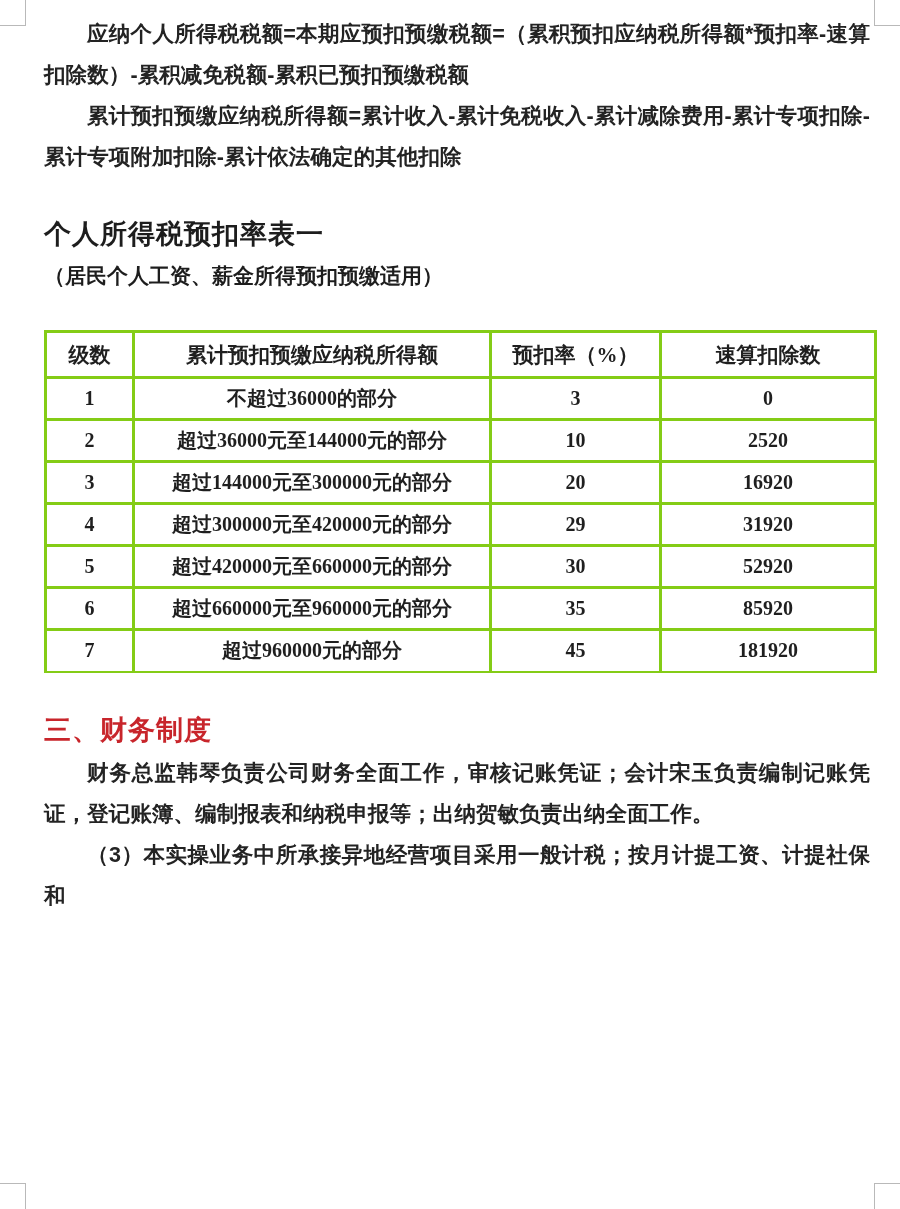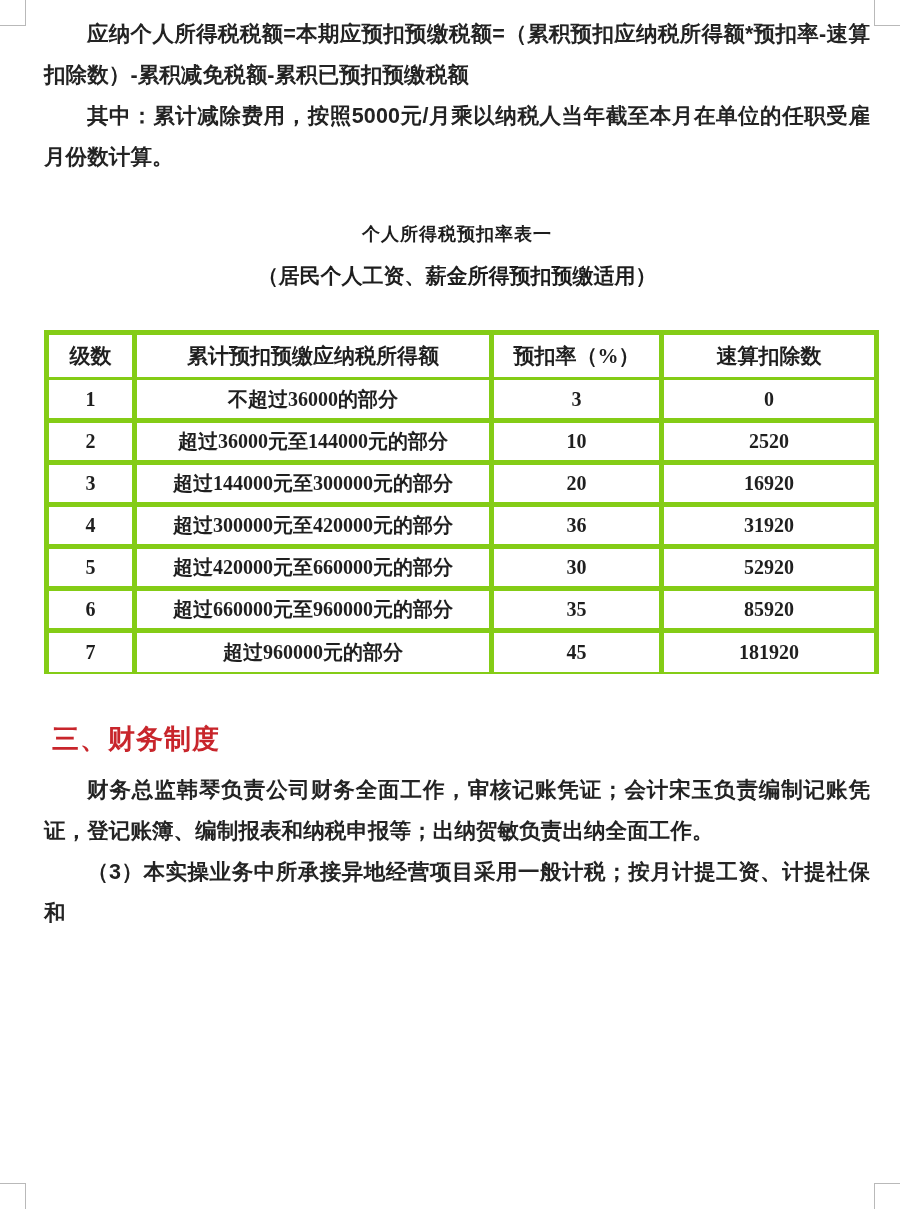--- a/index.html
+++ b/index.html
@@ -48,45 +48,44 @@
     margin: 0;
     font-weight: 600;
     color: #232323;
   }
   .para.indent   { text-indent: 2em; }
   .para.noindent { text-indent: 0; }
 
   
   .tbl-title {
     margin: 0;
-    text-align: center;
-    font-size: 18px;
+    text-align: left;
+    font-size: 27px;
     font-weight: 700;
     line-height: 44px;
     color: #1d1d1d;
     letter-spacing: 1px;
   }
   .tbl-subtitle {
     margin: 0;
-    text-align: center;
     font-size: 21px;
     font-weight: 700;
     line-height: 40px;
     color: #1d1d1d;
   }
 
   
   .rate-table {
     border-collapse: collapse;
     width: 830px;
     margin: 0;
     table-layout: fixed;
   }
   .rate-table td, .rate-table th {
-    border: 5px solid #84cc16;
+    border: 3px solid #84cc16;
     height: 42px;
     padding: 0 6px;
     font-size: 20px;
     font-weight: 600;
     color: #1f1f1f;
     text-align: center;
     vertical-align: middle;
     box-sizing: border-box;
     font-family: "Liberation Serif", "DejaVu Serif", serif;
   }
@@ -99,21 +98,21 @@
   .rate-table tbody tr td { border-top-width: 2px; }
   .rate-table tbody tr:first-child td { border-top-width: 0; }
   .rate-table tbody tr:last-child td { border-bottom-width: 2px; }
   .col-level { width: 88px; }
   .col-range { width: 357px; }
   .col-rate  { width: 170px; }
   .col-quick { width: 215px; }
 
   
   .section-heading {
-    margin: 8px;
+    margin: 0;
     font-size: 27px;
     font-weight: 700;
     line-height: 46px;
     letter-spacing: 1px;
   }
 
   .spacer-lg { height: 34px; }
 </style>
 </head>
 <body>
@@ -122,22 +121,22 @@
 
   <div class="corner tl"></div>
   <div class="corner tr"></div>
   <div class="corner bl"></div>
   <div class="corner br"></div>
 
   <div class="content">
 
     <p class="para indent">应纳个人所得税税额=本期应预扣预缴税额=（累积预扣应纳税所得额*预扣率-速算扣除数）-累积减免税额-累积已预扣预缴税额</p>
 
-
-    <p class="para indent">其中：累计减除费用，按照5000元/月乘以纳税人当年截至本月在单位的任职受雇月份数计算。</p>
+    <p class="para indent">累计预扣预缴应纳税所得额=累计收入-累计免税收入-累计减除费用-累计专项扣除-累计专项附加扣除-累计依法确定的其他扣除</p>
+
 
 
     <div class="spacer-lg"></div>
 
     <p class="tbl-title">个人所得税预扣率表一</p>
 
     <p class="tbl-subtitle">（居民个人工资、薪金所得预扣预缴适用）</p>
 
     <div class="spacer-lg"></div>
 
@@ -171,21 +170,21 @@
           </tr>
           <tr>
             <td>3</td>
             <td>超过144000元至300000元的部分</td>
             <td>20</td>
             <td>16920</td>
           </tr>
           <tr>
             <td>4</td>
             <td>超过300000元至420000元的部分</td>
-            <td>36</td>
+            <td>29</td>
             <td>31920</td>
           </tr>
           <tr>
             <td>5</td>
             <td>超过420000元至660000元的部分</td>
             <td>30</td>
             <td>52920</td>
           </tr>
           <tr>
             <td>6</td>

